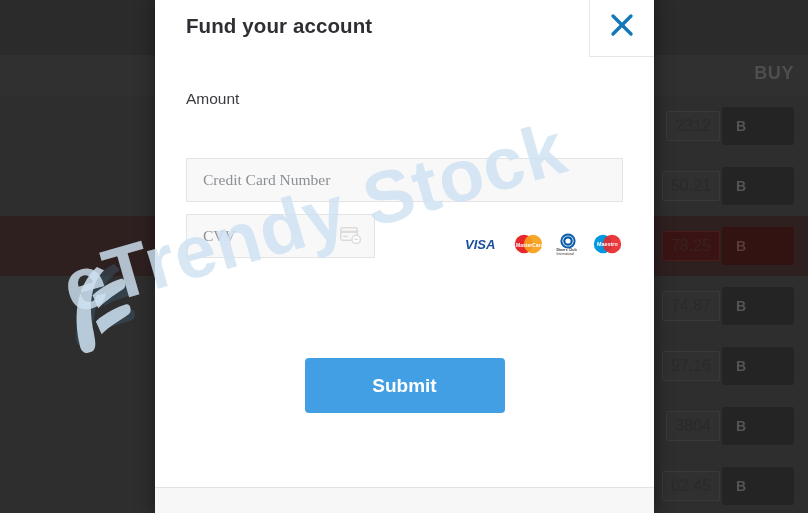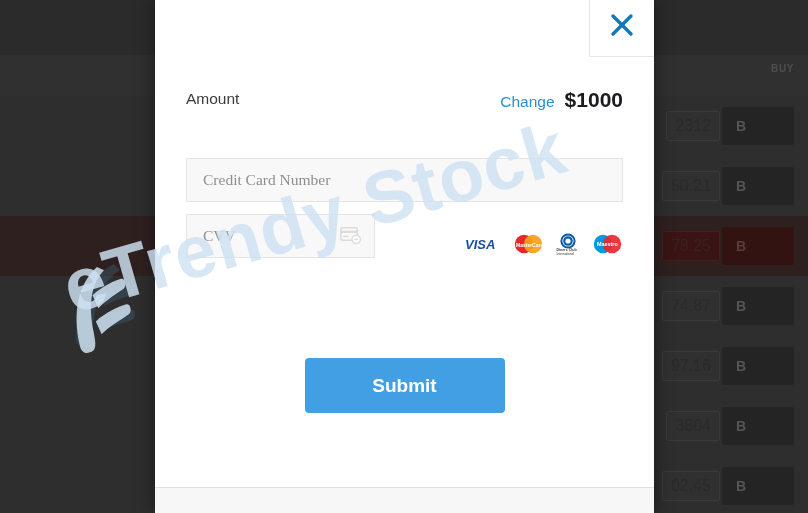--- a/index.html
+++ b/index.html
@@ -30,21 +30,21 @@
     left: 0; right: 0;
     top: 0;
     height: 55px;
     background: #2b2b2b;
     border-bottom: 1px solid #3a3a3a;
   }
   .bg-header-label {
     position: absolute;
     right: 14px;
     top: 63px;
-    font-size: 10px;
+    font-size: 18px;
     letter-spacing: 0.6px;
     color: #4e4e4e;
     font-weight: 600;
   }
   .bg-subheader {
     position: absolute;
     left: 0; right: 0;
     top: 55px;
     height: 41px;
     background: #303030;
@@ -315,37 +315,34 @@
     <svg class="bg-logo" viewBox="0 0 72 88">
       <path d="M46 2 C22 14 10 40 8 74 C7 82 12 86 18 84 C24 82 24 74 25 66 C27 38 36 18 52 8 Z" fill="#3d5d72"></path>
       <path d="M34 30 C46 24 58 22 66 22 C70 22 70 30 66 32 C58 35 46 38 36 44 Z" fill="#3d5d72"></path>
       <path d="M30 56 C42 50 56 48 64 48 C68 48 68 56 64 58 C56 61 42 64 32 70 Z" fill="#3d5d72"></path>
     </svg>
   </div>
 
   <div class="modal">
 
     <div class="modal-header">
+      <div class="modal-title">Fund your account</div>
 
       <div class="close-box">
         <svg width="26" height="26" viewBox="0 0 26 26">
           <line x1="4" y1="4" x2="22" y2="22" stroke="#1278b8" stroke-width="3.4" stroke-linecap="round"></line>
           <line x1="22" y1="4" x2="4" y2="22" stroke="#1278b8" stroke-width="3.4" stroke-linecap="round"></line>
         </svg>
       </div>
     </div>
 
     <div class="modal-body">
 
       <div class="amount-row">
         <div class="amount-label">Amount</div>
-        <div class="amount-right">
-          <span class="change-link">Change</span>
-          <span class="amount-value">$1000</span>
-        </div>
       </div>
 
       <div class="card-logos">
 
         <svg width="37" height="14" viewBox="0 0 37 14">
           <text x="0" y="12" font-family="'Liberation Sans', sans-serif" font-size="13" font-weight="bold" font-style="italic" fill="#1a4f9c">VISA</text>
         </svg>
 
         <svg width="31" height="20" viewBox="0 0 31 20">
           <circle cx="11" cy="10" r="9.2" fill="#e8272c"></circle>

